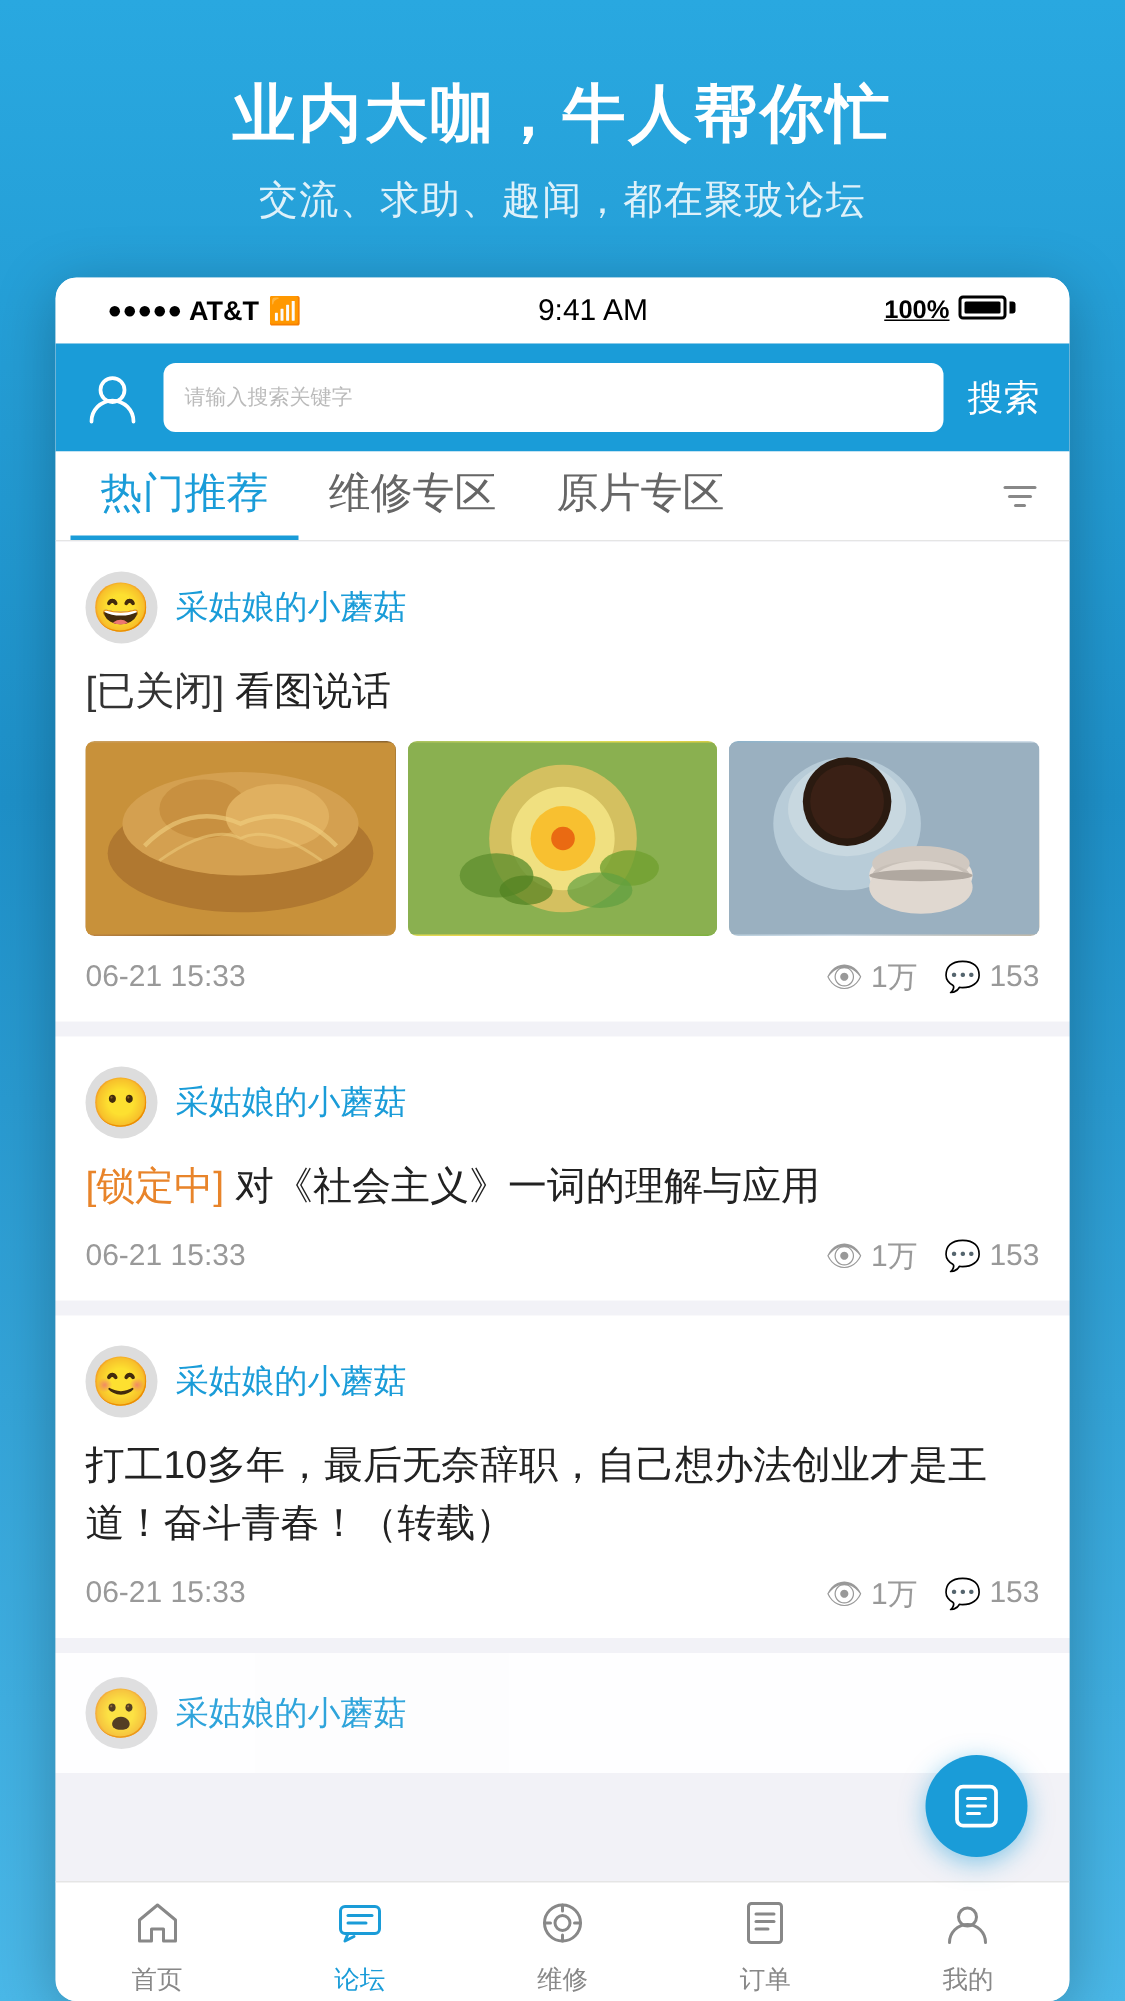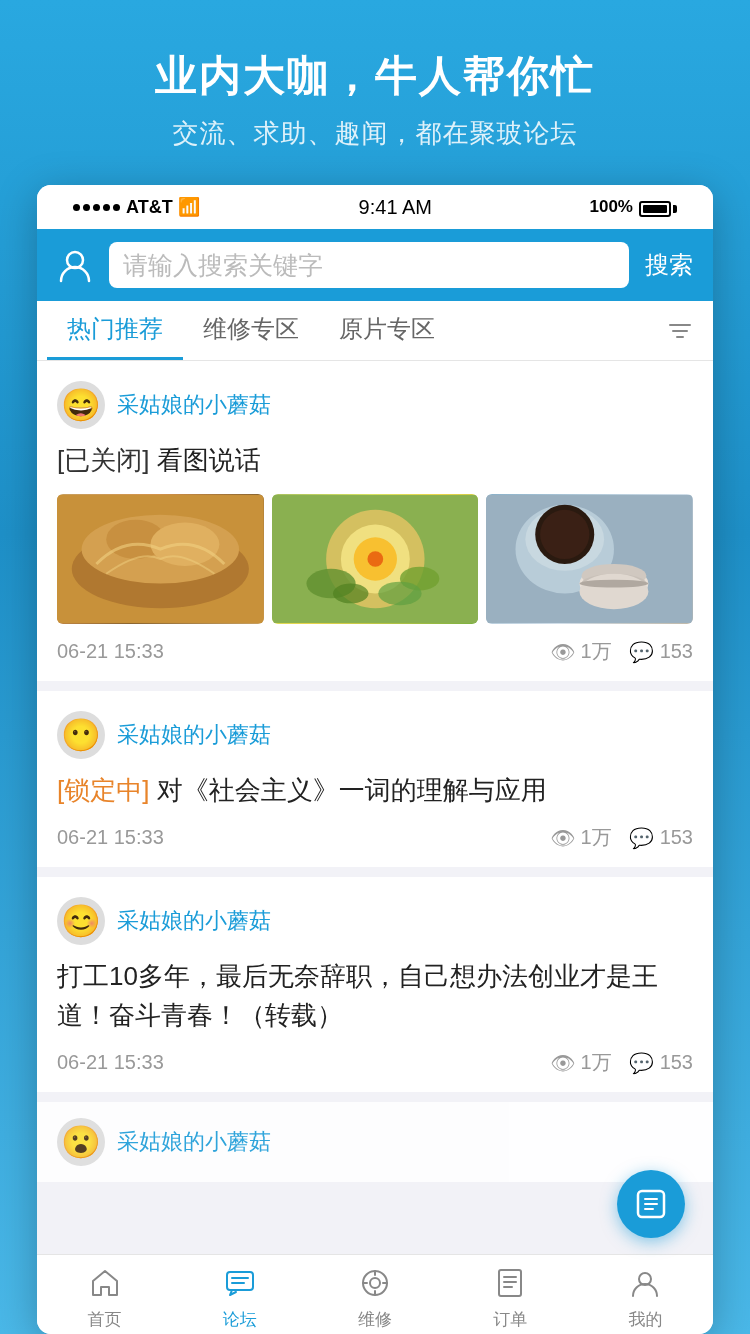--- a/index.html
+++ b/index.html
@@ -65,21 +65,21 @@
       display: flex; gap: 3px;
     }
     .status-dot {
       width: 7px; height: 7px;
       border-radius: 50%;
       background: #000;
     }
     .status-carrier { font-size: 18px; font-weight: 600; }
     .wifi-icon { font-size: 18px; }
     .status-center { font-size: 20px; font-weight: 400; }
-    .status-right { display: flex; align-items: flex-end; gap: 6px; font-size: 17px; }
+    .status-right { display: flex; align-items: flex-start; gap: 6px; font-size: 17px; text-decoration: underline; }
     .battery-icon {
       display: flex; align-items: center;
     }
     .battery-body {
       width: 32px; height: 16px;
       border: 2px solid #000;
       border-radius: 3px;
       position: relative;
       display: flex; align-items: center; padding: 2px;
     }
@@ -111,21 +111,21 @@
     .search-input-wrap {
       flex: 1;
       background: #fff;
       border-radius: 8px;
       height: 46px;
       display: flex;
       align-items: center;
       padding: 0 14px;
     }
     .search-placeholder {
-      font-size: 25px;
+      font-size: 14px;
       color: #bbb;
     }
     .search-btn {
       color: #fff;
       font-size: 24px;
       font-weight: 500;
       background: none;
       border: none;
       cursor: pointer;
       padding: 0 4px;
@@ -135,21 +135,21 @@
     .tab-nav {
       background: #fff;
       border-bottom: 1px solid #e5e5e5;
       display: flex;
       align-items: center;
       height: 60px;
       padding: 0 10px;
     }
     .tab-item {
       padding: 0 20px;
-      font-size: 24px;
+      font-size: 28px;
       color: #666;
       cursor: pointer;
       height: 100%;
       display: flex;
       align-items: center;
       border-bottom: 3px solid transparent;
     }
     .tab-item.active {
       color: #1a9cd8;
       border-bottom: 3px solid #1a9cd8;

